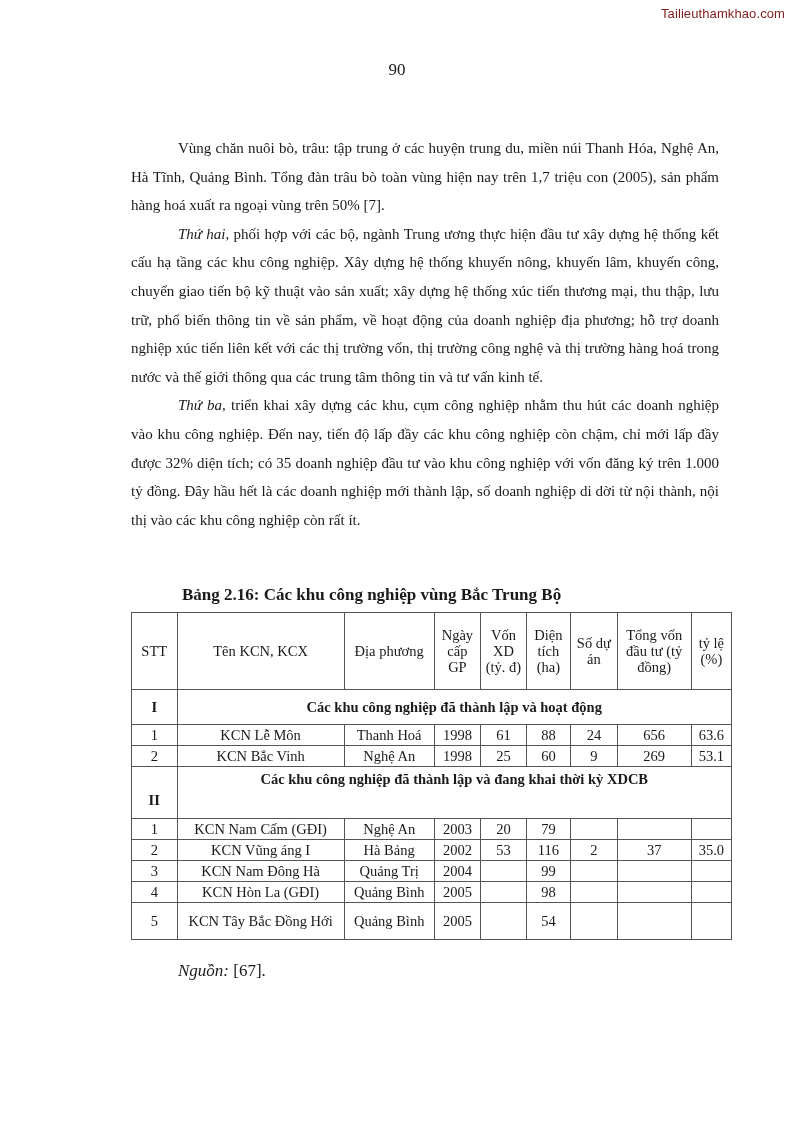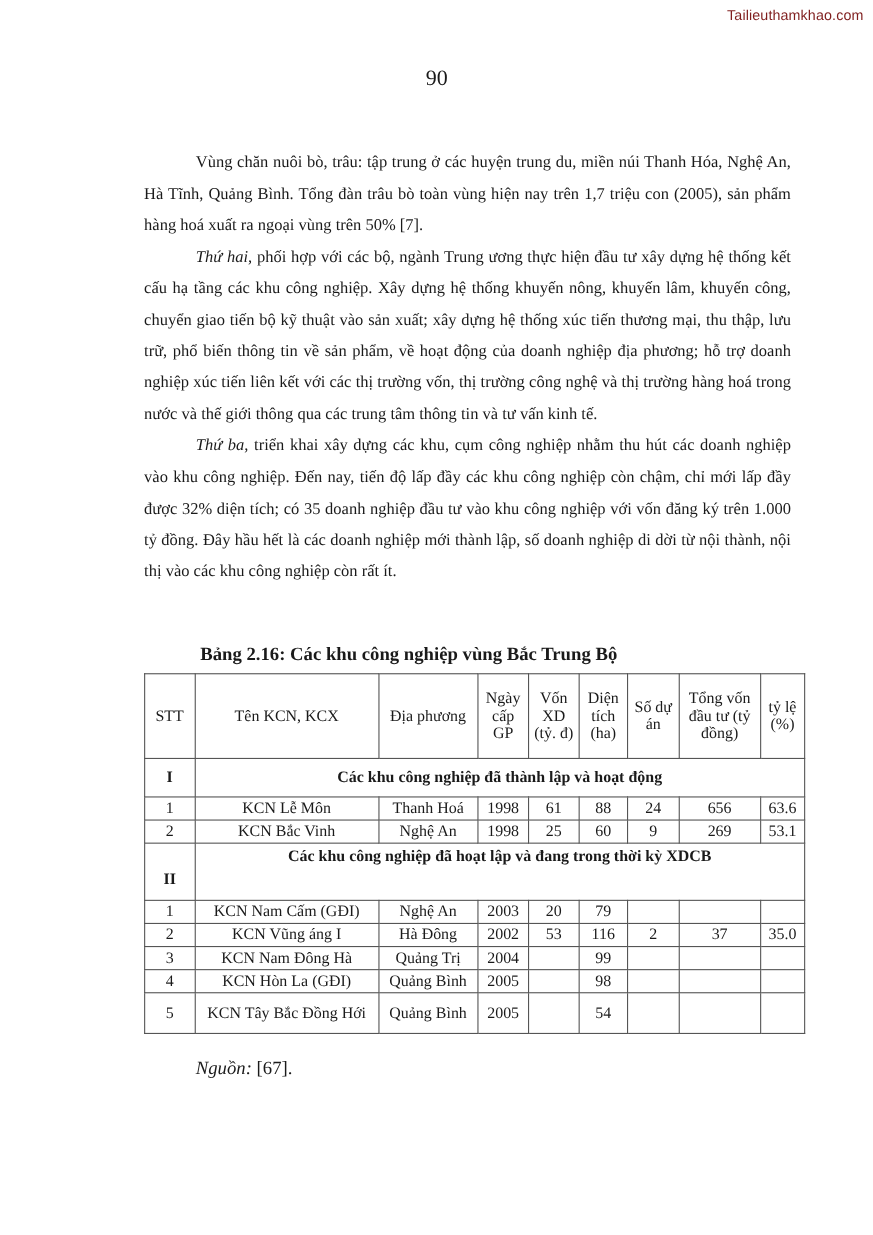--- a/index.html
+++ b/index.html
@@ -1,21 +1,21 @@
 <!DOCTYPE html>
 <html><head>
 <meta charset="utf-8">
 <style>
   html, body { margin: 0; padding: 0; background: #ffffff; }
   body { width: 794px; height: 1123px; position: relative; overflow: hidden;
          font-family: "Liberation Serif", serif; color: #1a1a1a; }
   .watermark { position: absolute; top: 6px; right: 9px; font-family: "Liberation Sans", sans-serif;
                font-size: 13px; color: #7f1d1d; letter-spacing: 0.1px; }
   .page-number { position: absolute; top: 60px; left: 0; width: 100%; text-align: center;
-                 font-size: 20px; }
+                 font-size: 17px; }
   .body-text { position: absolute; left: 131px; width: 588px; top: 134px; font-size: 15px;
                line-height: 28.6px; text-align: justify; }
   .body-text p { margin: 0; text-indent: 47px; }
   .body-text em { font-style: italic; }
   .table-caption { position: absolute; left: 182px; top: 585px; font-size: 17px; font-weight: bold; }
   table.data { position: absolute; left: 131px; top: 612px; width: 601px; border-collapse: collapse;
                font-size: 14.5px; }
   table.data td, table.data th { border: 1px solid #555; text-align: center; vertical-align: middle;
                                  padding: 0 2px; font-weight: normal; line-height: 16px; }
   table.data thead th { height: 76px; }
@@ -89,37 +89,37 @@
       <td>Nghệ An</td>
       <td>1998</td>
       <td>25</td>
       <td>60</td>
       <td>9</td>
       <td>269</td>
       <td>53.1</td>
     </tr>
     <tr class="section section-2">
       <td class="sec-num">II</td>
-      <td colspan="8">Các khu công nghiệp đã hoạt lập và đang trong thời kỳ XDCB</td>
+      <td colspan="8">Các khu công nghiệp đã thành lập và đang khai thời kỳ XDCB</td>
     </tr>
     <tr class="row">
       <td>1</td>
       <td>KCN Nam Cấm (GĐI)</td>
       <td>Nghệ An</td>
       <td>2003</td>
       <td>20</td>
       <td>79</td>
       <td></td>
       <td></td>
       <td></td>
     </tr>
     <tr class="row">
       <td>2</td>
       <td>KCN Vũng áng I</td>
-      <td>Hà Đông</td>
+      <td>Hà Bảng</td>
       <td>2002</td>
       <td>53</td>
       <td>116</td>
       <td>2</td>
       <td>37</td>
       <td>35.0</td>
     </tr>
     <tr class="row">
       <td>3</td>
       <td>KCN Nam Đông Hà</td>

